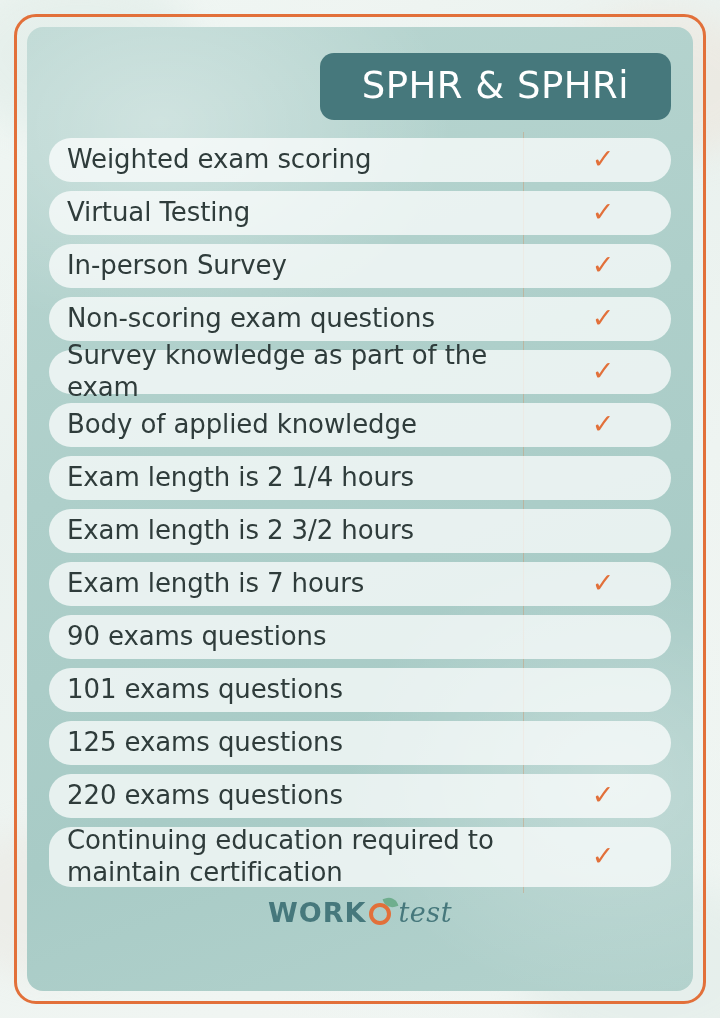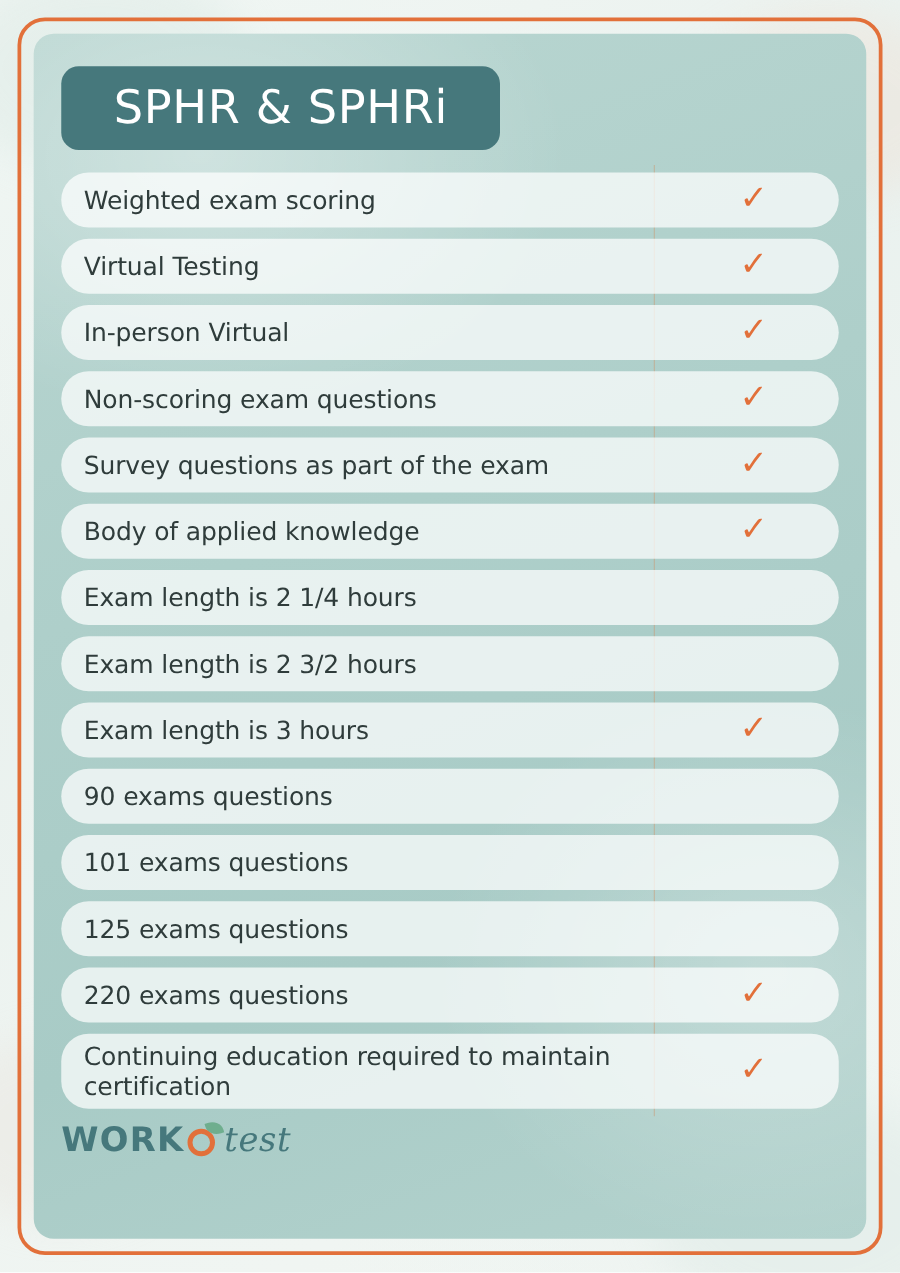--- a/index.html
+++ b/index.html
@@ -65,21 +65,21 @@
     position: absolute;
     inset: 0;
     background:
       radial-gradient(ellipse 420px 300px at 20% 10%, rgba(255,255,255,.35), rgba(255,255,255,0) 70%),
       radial-gradient(ellipse 380px 320px at 88% 78%, rgba(255,255,255,.25), rgba(255,255,255,0) 70%);
     pointer-events: none;
   }
 
   .title-wrap {
     display: flex;
-    justify-content: flex-start;
+    justify-content: flex-end;
     margin-top: 6px;
     margin-bottom: 18px;
     position: relative;
     z-index: 2;
   }
   .title-pill {
     background: #46787c;
     color: #ffffff;
     border-radius: 14px;
     padding: 14px 42px 16px 42px;
@@ -117,21 +117,21 @@
     padding: 0 14px 0 18px;
     z-index: 2;
   }
   .row.tall {
     height: 60px;
   }
 
   .row-label {
     flex: 1;
     font-family: "DejaVu Sans", sans-serif;
-    font-size: 20px;
+    font-size: 26px;
     color: #2f3c3b;
     line-height: 1.22;
     letter-spacing: -.1px;
   }
 
   .check-cell {
     width: 108px;
     flex: 0 0 108px;
     display: flex;
     align-items: center;
@@ -144,20 +144,21 @@
     font-family: "DejaVu Sans", sans-serif;
     transform: translateY(-2px);
   }
   .check.empty { visibility: hidden; }
 
   .logo {
     position: relative;
     z-index: 2;
     display: flex;
     align-items: center;
+    justify-content: center;
     margin-top: 10px;
     gap: 0px;
   }
   .logo-work {
     font-family: "DejaVu Sans", sans-serif;
     font-weight: bold;
     font-size: 27px;
     color: #46787c;
     letter-spacing: 1px;
   }
@@ -223,35 +224,35 @@
         </div>
 
         <div class="row">
           <div class="row-label">Virtual Testing</div>
           <div class="check-cell">
             <span class="check">✓</span>
           </div>
         </div>
 
         <div class="row">
-          <div class="row-label">In-person Virtual</div>
+          <div class="row-label">In-person Survey</div>
           <div class="check-cell">
             <span class="check">✓</span>
           </div>
         </div>
 
         <div class="row">
           <div class="row-label">Non-scoring exam questions</div>
           <div class="check-cell">
             <span class="check">✓</span>
           </div>
         </div>
 
         <div class="row">
-          <div class="row-label">Survey questions as part of the exam</div>
+          <div class="row-label">Survey knowledge as part of the exam</div>
           <div class="check-cell">
             <span class="check">✓</span>
           </div>
         </div>
 
         <div class="row">
           <div class="row-label">Body of applied knowledge</div>
           <div class="check-cell">
             <span class="check">✓</span>
           </div>
@@ -265,21 +266,21 @@
         </div>
 
         <div class="row">
           <div class="row-label">Exam length is 2 3/2 hours</div>
           <div class="check-cell">
             <span class="check empty">✓</span>
           </div>
         </div>
 
         <div class="row">
-          <div class="row-label">Exam length is 3 hours</div>
+          <div class="row-label">Exam length is 7 hours</div>
           <div class="check-cell">
             <span class="check">✓</span>
           </div>
         </div>
 
         <div class="row">
           <div class="row-label">90 exams questions</div>
           <div class="check-cell">
             <span class="check empty">✓</span>
           </div>

